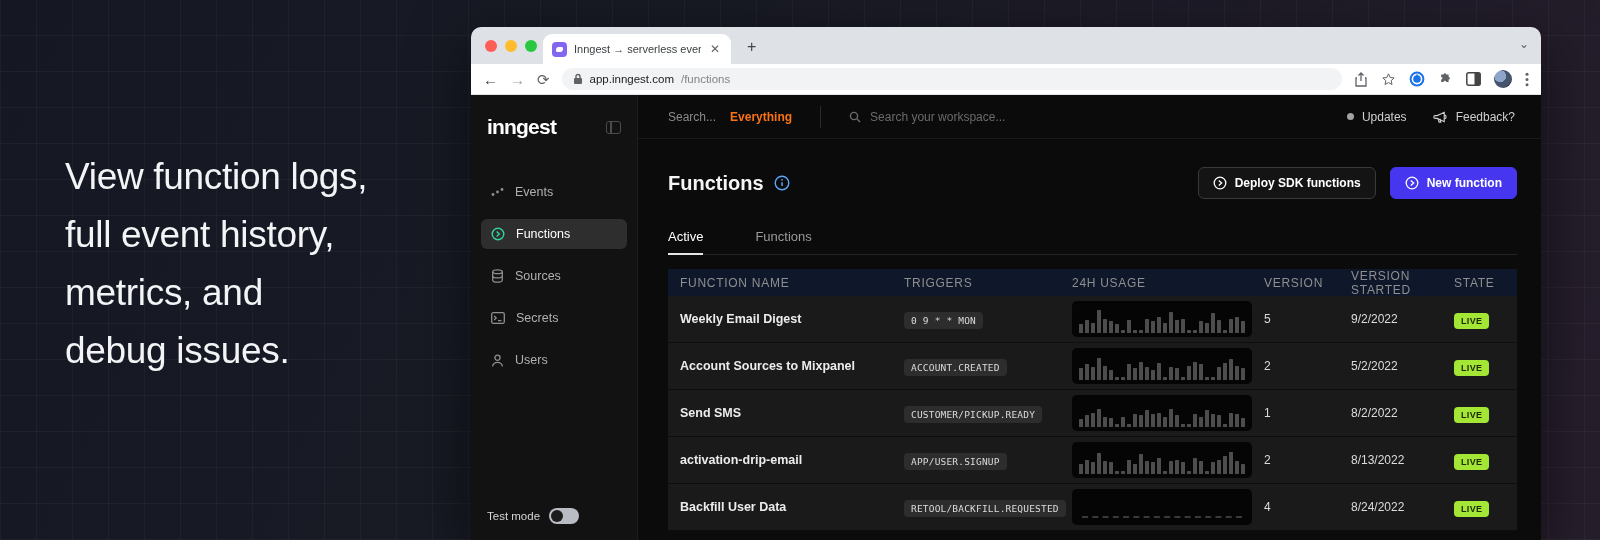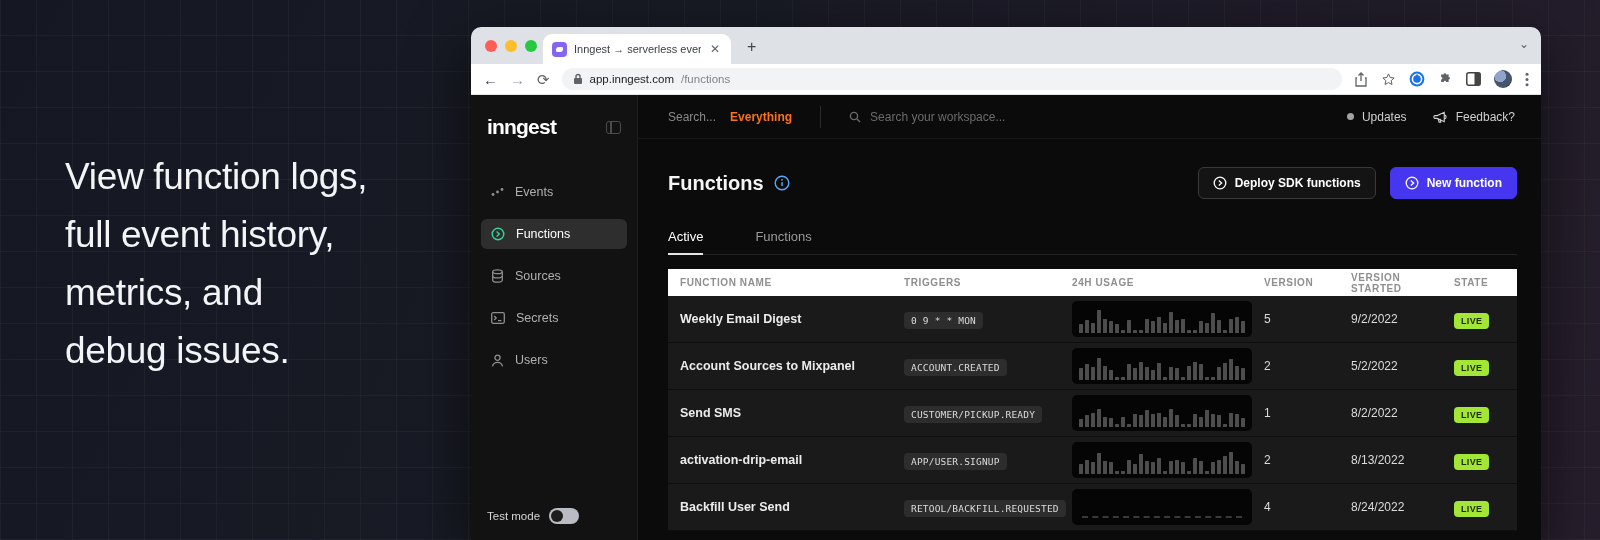--- a/index.html
+++ b/index.html
@@ -86,22 +86,22 @@
   .btn { height:32px; border-radius:6px; display:flex; align-items:center; gap:8px; padding:0 14px;
     font-size:12px; font-weight:700; color:#fff; }
   .btn-ghost { background:#141414; border:1px solid #3a3a3a; }
   .btn-primary { background:#4636f0; border:1px solid #4636f0; }
 
   .tabs { margin-top:30px; display:flex; gap:52px; border-bottom:1px solid #242424; }
   .tabbtn { font-size:13px; padding-bottom:9px; color:#9a9a9a; border-bottom:2px solid transparent; margin-bottom:-1px; }
   .tabbtn.active { color:#fff; border-bottom-color:#e5e5e5; }
 
   .table { margin-top:14px; }
-  .thead { height:27px; background:#ffffff; display:flex; align-items:center; padding:0 12px;
-    font-size:10px; letter-spacing:0.06em; color:#8f8f8f; font-weight:700; }
+  .thead { height:27px; background:#0f172a; display:flex; align-items:center; padding:0 12px;
+    font-size:12px; letter-spacing:0.06em; color:#8f8f8f; font-weight:400; }
   .trow { height:47px; background:#1a1a1a; display:flex; align-items:center; padding:0 12px; border-bottom:1px solid #0e0e0e; }
   .c-name{width:224px;} .c-trigger{width:168px;} .c-usage{width:192px;} .c-version{width:87px;} .c-started{width:103px;} .c-state{width:50px;}
   .fname { font-size:12.5px; font-weight:700; color:#ececec; }
   .badge-trigger { display:inline-block; background:#2d2d2d; color:#dcdcdc; border-radius:4px; padding:3px 7px;
     font-family:"DejaVu Sans Mono", monospace; font-size:9.5px; letter-spacing:0.02em; white-space:nowrap; }
   .chart { width:180px; height:36px; background:#050505; border-radius:5px; display:flex; align-items:flex-end; gap:2.5px; padding:4px 7px; }
   .chart .bar { width:3.5px; background:#4d4d4d; border-radius:0.5px; flex:none; }
   .chart.empty { position:relative; }
   .chart.empty::after { content:""; position:absolute; left:10px; right:10px; bottom:7px; height:0;
     border-bottom:2px dashed #3a3a3a; }
@@ -457,21 +457,21 @@
                     <div class="bar" style="height: 13px;"></div>
                     <div class="bar" style="height: 10px;"></div>
                   </span>
                 </span>
     <span class="c-version cell-text">2</span>
     <span class="c-started cell-text">8/13/2022</span>
     <span class="c-state"><span class="badge-live">LIVE</span></span>
   </div>
 
   <div class="trow">
-    <span class="c-name fname">Backfill User Send</span>
+    <span class="c-name fname">Backfill User Data</span>
     <span class="c-trigger"><span class="badge-trigger">RETOOL/BACKFILL.REQUESTED</span></span>
     <span class="c-usage">
                   <span class="chart empty"></span>
                 </span>
     <span class="c-version cell-text">4</span>
     <span class="c-started cell-text">8/24/2022</span>
     <span class="c-state"><span class="badge-live">LIVE</span></span>
   </div>
 </div>
         </div>

